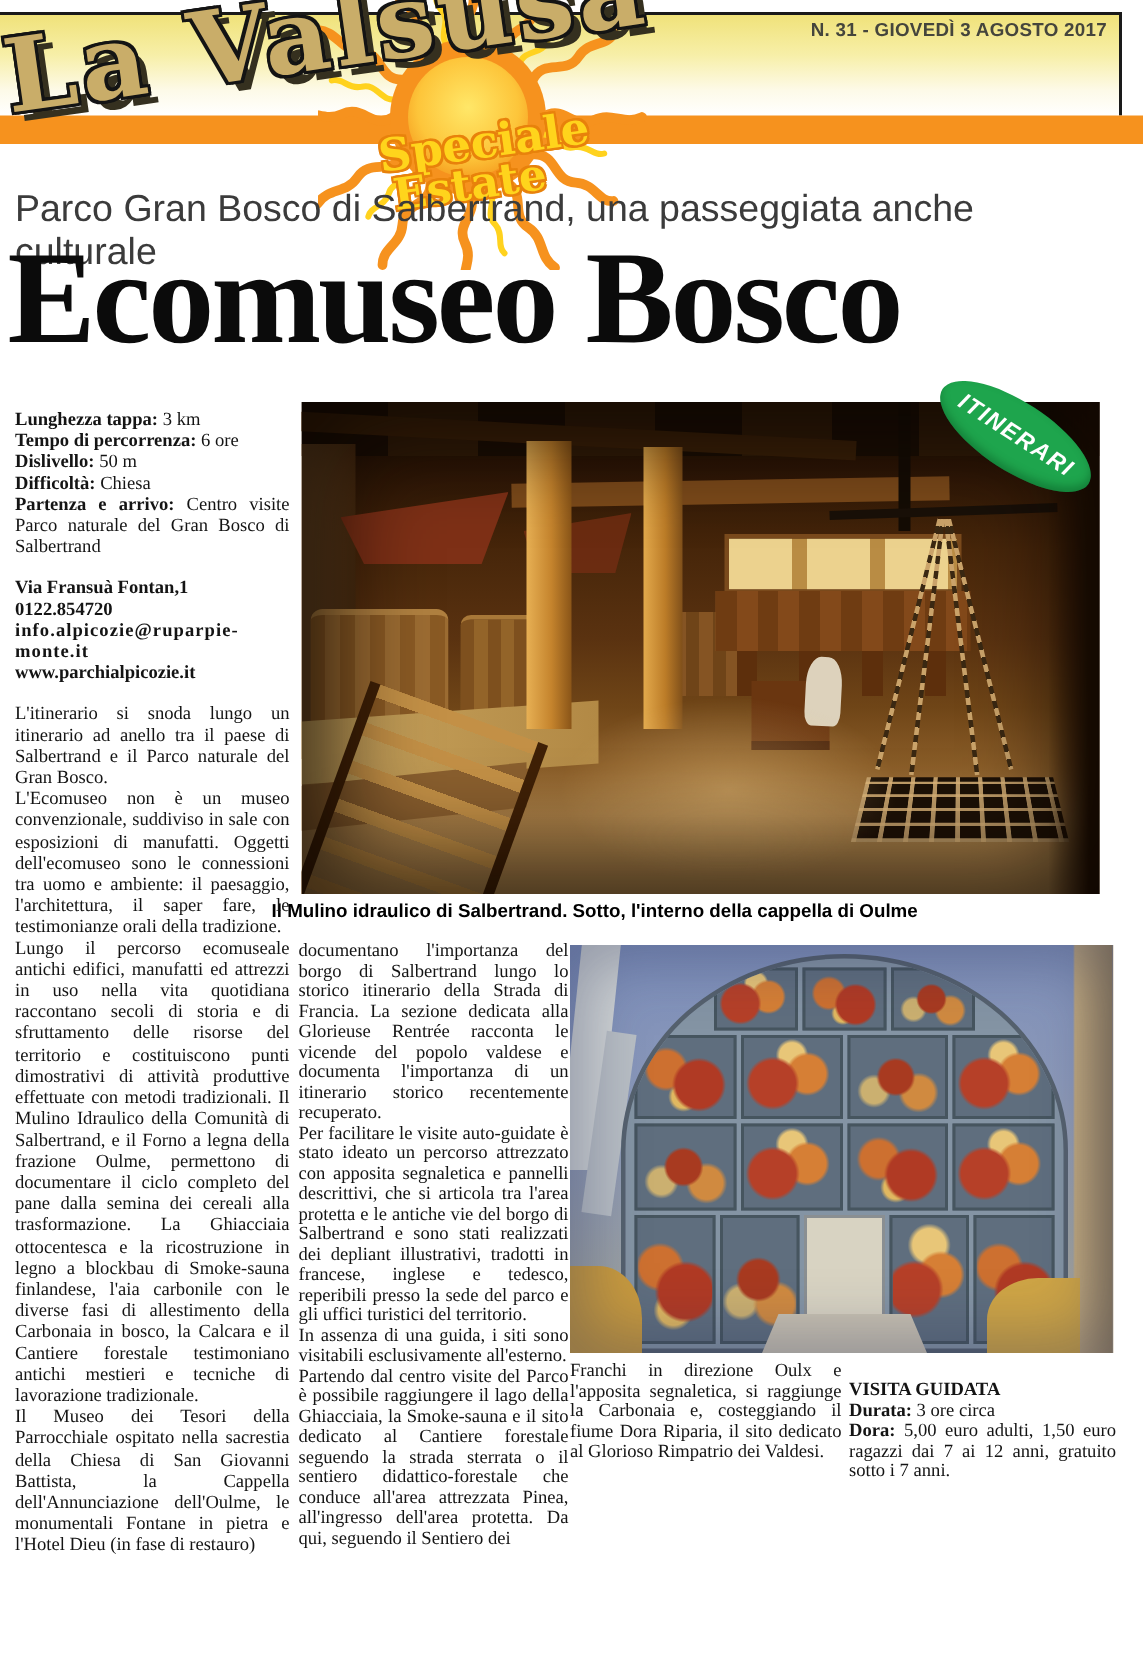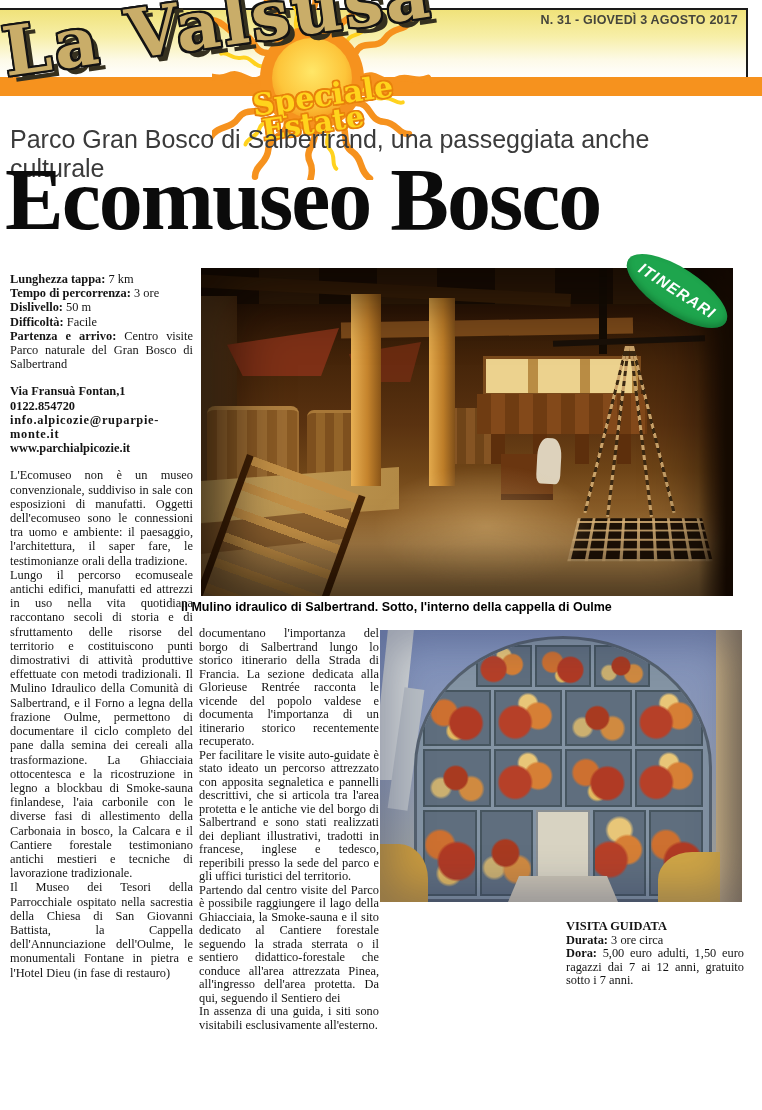--- a/index.html
+++ b/index.html
@@ -252,44 +252,46 @@
         <div class="panel fig-b"></div>
       </div>
     </div>
     <div class="f-drape-l"></div>
     <div class="f-drape-r"></div>
     <div class="f-altar"></div>
     <div class="f-vignette"></div>
   </div>
 
   <div class="col col1">
-    <p><b>Lunghezza tappa:</b><span> 7 km</span></p>
-    <p><b>Tempo di percorrenza:</b><span> 3 ore</span></p>
+    <p><b>Lunghezza tappa:</b><span> 3 km</span></p>
+    <p><b>Tempo di percorrenza:</b><span> 6 ore</span></p>
     <p><b>Dislivello:</b><span> 50 m</span></p>
-    <p><b>Difficoltà:</b><span> Facile</span></p>
+    <p><b>Difficoltà:</b><span> Chiesa</span></p>
     <p><b>Partenza e arrivo:</b><span> Centro visite Parco naturale del Gran Bosco di Salbertrand</span></p>
     <div class="vspace"></div>
     <p class="contact">Via Fransuà Fontan,1</p>
     <p class="contact">0122.854720</p>
     <p class="contact em-spaced">info.alpicozie@ruparpie-monte.it</p>
     <p class="contact">www.parchialpicozie.it</p>
     <div class="vspace"></div>
+    <p>L'itinerario si snoda lungo un itinerario ad anello tra il paese di Salbertrand e il Parco naturale del Gran Bosco.</p>
     <p>L'Ecomuseo non è un museo convenzionale, suddiviso in sale con esposizioni di manufatti. Oggetti dell'ecomuseo sono le connessioni tra uomo e ambiente: il paesaggio, l'architettura, il saper fare, le testimonianze orali della tradizione.</p>
     <p>Lungo il percorso ecomuseale antichi edifici, manufatti ed attrezzi in uso nella vita quotidiana raccontano secoli di storia e di sfruttamento delle risorse del territorio e costituiscono punti dimostrativi di attività produttive effettuate con metodi tradizionali. Il Mulino Idraulico della Comunità di Salbertrand, e il Forno a legna della frazione Oulme, permettono di documentare il ciclo completo del pane dalla semina dei cereali alla trasformazione. La Ghiacciaia ottocentesca e la ricostruzione in legno a blockbau di Smoke-sauna finlandese, l'aia carbonile con le diverse fasi di allestimento della Carbonaia in bosco, la Calcara e il Cantiere forestale testimoniano antichi mestieri e tecniche di lavorazione tradizionale.</p>
     <p>Il Museo dei Tesori della Parrocchiale ospitato nella sacrestia della Chiesa di San Giovanni Battista, la Cappella dell'Annunciazione dell'Oulme, le monumentali Fontane in pietra e l'Hotel Dieu (in fase di restauro)</p>
   </div>
 
   <div class="col col2">
     <p>documentano l'importanza del borgo di Salbertrand lungo lo storico itinerario della Strada di Francia. La sezione dedicata alla Glorieuse Rentrée racconta le vicende del popolo valdese e documenta l'importanza di un itinerario storico recentemente recuperato.</p>
     <p>Per facilitare le visite auto-guidate è stato ideato un percorso attrezzato con apposita segnaletica e pannelli descrittivi, che si articola tra l'area protetta e le antiche vie del borgo di Salbertrand e sono stati realizzati dei depliant illustrativi, tradotti in francese, inglese e tedesco, reperibili presso la sede del parco e gli uffici turistici del territorio.</p>
+    <p>In assenza di una guida, i siti sono visitabili esclusivamente all'esterno.</p>
     <p>Partendo dal centro visite del Parco è possibile raggiungere il lago della Ghiacciaia, la Smoke-sauna e il sito dedicato al Cantiere forestale seguendo la strada sterrata o il sentiero didattico-forestale che conduce all'area attrezzata Pinea, all'ingresso dell'area protetta. Da qui, seguendo il Sentiero dei</p>
-    <p>In assenza di una guida, i siti sono visitabili esclusivamente all'esterno.</p>
   </div>
 
   <div class="col col3">
+    <p>Franchi in direzione Oulx e l'apposita segnaletica, si raggiunge la Carbonaia e, costeggiando il fiume Dora Riparia, il sito dedicato al Glorioso Rimpatrio dei Valdesi.</p>
   </div>
 
   <div class="col col4">
     <p class="vg-title">VISITA GUIDATA</p>
     <p><b>Durata:</b><span> 3 ore circa</span></p>
     <p><b>Dora:</b><span> 5,00 euro adulti, 1,50 euro ragazzi dai 7 ai 12 anni, gratuito sotto i 7 anni.</span></p>
   </div>
 
 </div>
 

